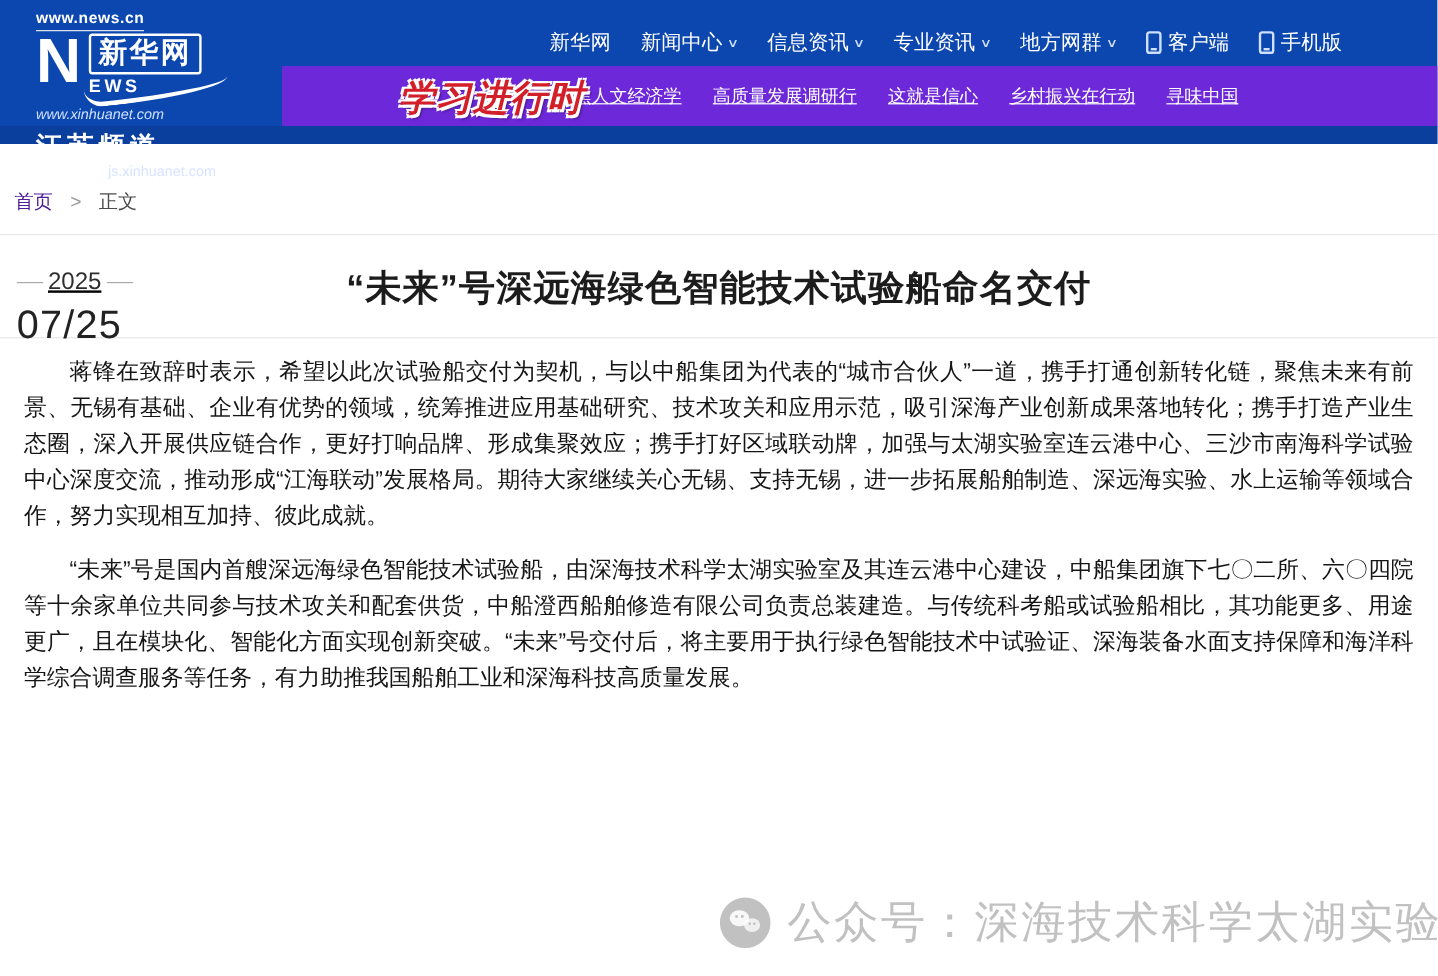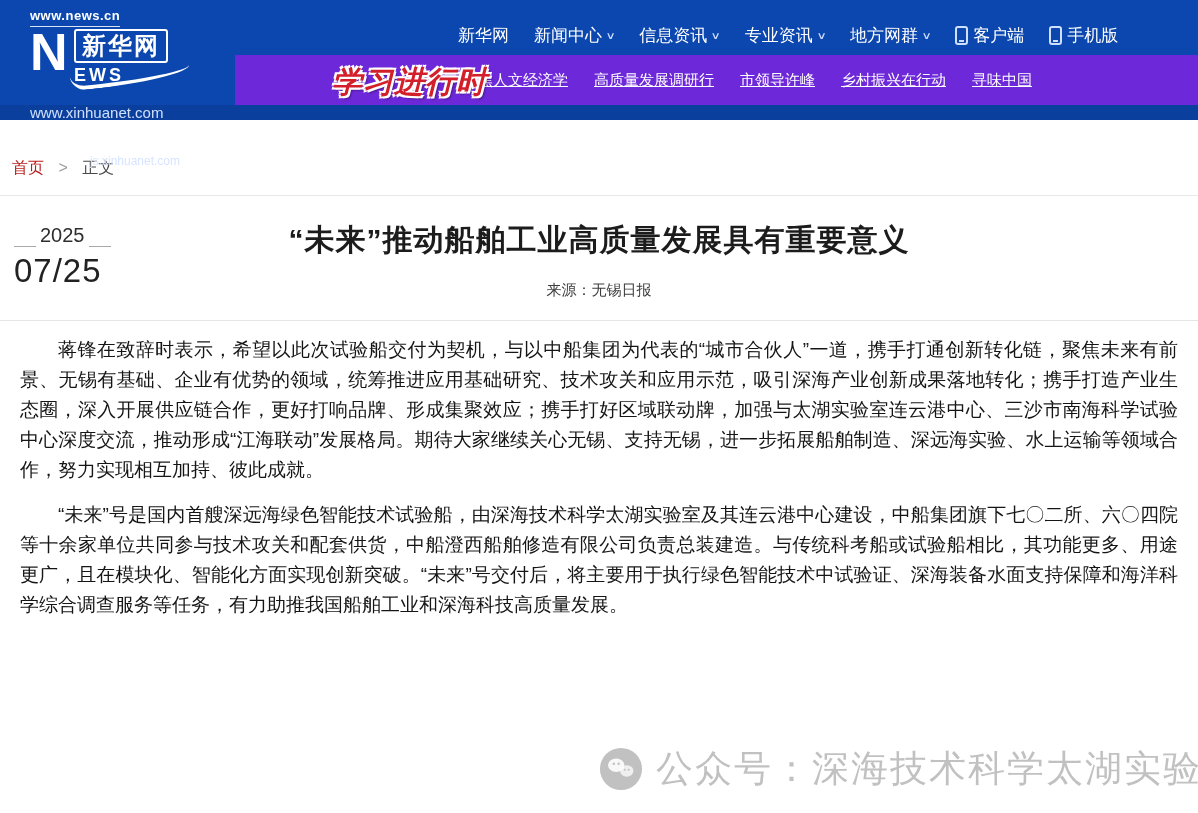--- a/index.html
+++ b/index.html
@@ -11,44 +11,44 @@
   .header-strip { position:absolute; left:0; bottom:0; width:100%; height:15px; background:#0a3f9e; }
   .subnav-panel { position:absolute; left:235px; top:55px; right:0; height:50px; background:#6d28d9; display:flex; align-items:center; padding-left:228px; gap:26px; }
   .subnav-panel a { color:#fff; font-size:15px; text-decoration:underline; cursor:pointer; white-space:nowrap; }
 
   .logo-block { position:absolute; left:30px; top:6px; line-height:1.15; }
   .logo-url-top { font-size:13px; font-weight:bold; letter-spacing:.5px; border-bottom:1px solid rgba(255,255,255,.85); padding-bottom:2px; display:inline-block; }
   .logo-mark { position:relative; margin-top:2px; width:210px; height:58px; }
   .logo-n { font-size:52px; font-weight:900; line-height:.9; letter-spacing:-2px; }
   .logo-stack { position:absolute; left:44px; top:0; }
   .logo-xh { display:block; font-size:24px; font-weight:bold; letter-spacing:2px; border:2px solid #fff; border-radius:3px; padding:1px 6px; }
-  .logo-ews { display:block; font-size:18px; font-weight:900; letter-spacing:3px; margin-top:2px; }
+  .logo-ews { display:block; font-size:15px; font-weight:900; letter-spacing:3px; margin-top:2px; }
   .logo-swoosh { position:absolute; left:40px; top:40px; width:120px; height:16px; border-bottom:4px solid #fff; border-radius:0 0 100% 18px; transform:rotate(-6deg); }
-  .logo-url-mid { font-size:15px; color:#cfe0ff; margin-top:17px; }
+  .logo-url-mid { font-size:12px; color:#cfe0ff; margin-top:3px;font-style:italic; }
   .logo-channel { font-size:22px; font-weight:bold; letter-spacing:4px; margin-top:6px; }
   .logo-channel-url { font-size:12px; color:#d7e4ff; margin-top:3px;text-align:center; }
 
   .campaign-logo { position:absolute; left:332px; top:14px; font-size:30px; font-weight:900; font-style:italic; color:#d21f2a; letter-spacing:1px; white-space:nowrap;
      text-shadow:-2px -2px 0 #fff, 2px -2px 0 #fff, -2px 2px 0 #fff, 2px 2px 0 #fff, 3px 3px 2px rgba(0,0,0,.35);margin-top:48px; }
 
   .top-nav { position:absolute; left:458px; top:24px; display:flex; align-items:center; gap:25px; }
   .top-nav a { color:#fff; font-size:17px; text-decoration:none; cursor:pointer; display:flex; align-items:center; gap:5px; white-space:nowrap; }
   .caret { font-size:10px; color:#cfe0ff; transform:scaleX(1.4); }
   .phone-icon { display:inline-block; width:13px; height:19px; border:2px solid #cfe0ff; border-radius:3px; position:relative; }
   .phone-icon::after { content:""; position:absolute; left:2px; right:2px; bottom:1px; height:2px; background:#cfe0ff; }
 
   
   .breadcrumb { padding:38px 0 16px 12px; font-size:16px; color:#4a4a4a; border-bottom:1px solid #e8e8e8; }
   .breadcrumb .sep { margin:0 10px; color:#999; }
-  .breadcrumb a { color:#b91c1c; text-decoration:none; cursor:pointer; }
+  .breadcrumb a { color:#4c1d95; text-decoration:none; cursor:pointer; }
 
   
   .article-head { position:relative; padding-top:24px; }
   .date-block { position:absolute; left:14px; top:28px; width:120px; }
-  .date-year-row { display:flex; align-items:flex-end; gap:4px; }
+  .date-year-row { display:flex; align-items:center; gap:4px;text-decoration:underline; }
   .date-dash { width:22px; height:0; border-top:1px solid #a9a9a9; }
   .date-year { font-size:20px; color:#2e2e2e; }
   .date-md { font-size:33px; color:#222; margin-top:5px; letter-spacing:1px; }
   .article-title { text-align:center; font-size:30px; font-weight:bold; color:#1c1c1c; letter-spacing:1px; padding:0 140px; }
   .article-source { text-align:center; font-size:15px; color:#3d3d3d; margin-top:20px; }
   .head-divider { border-bottom:1px solid #e6e6e6; margin-top:20px; }
 
   
   .article-body { padding:14px 20px 0 20px; font-size:19px; line-height:30px; color:#151515; text-align:justify; }
   .article-body p { text-indent:2em; margin-bottom:15px; }
@@ -59,21 +59,21 @@
 </style>
 </head>
 <body>
 
 <div class="page">
 
   <div class="header">
     <div class="subnav-panel">
       <a>聚焦人文经济学</a>
       <a>高质量发展调研行</a>
-      <a>市领导许峰</a>
+      <a>这就是信心</a>
       <a>乡村振兴在行动</a>
       <a>寻味中国</a>
     </div>
     <div class="header-strip"></div>
 
     <div class="logo-block">
       <div class="logo-url-top">www.news.cn</div>
       <div class="logo-mark">
         <span class="logo-n">N</span>
         <span class="logo-stack">
@@ -128,22 +128,21 @@
 
   <div class="article-head">
     <div class="date-block">
       <div class="date-year-row">
         <span class="date-dash"></span>
         <span class="date-year">2025</span>
         <span class="date-dash"></span>
       </div>
       <div class="date-md">07/25</div>
     </div>
-    <h1 class="article-title">“未来”推动船舶工业高质量发展具有重要意义</h1>
-    <div class="article-source">来源：无锡日报</div>
+    <h1 class="article-title">“未来”号深远海绿色智能技术试验船命名交付</h1>
     <div class="head-divider"></div>
   </div>
 
   <div class="article-body">
     <p>蒋锋在致辞时表示，希望以此次试验船交付为契机，与以中船集团为代表的“城市合伙人”一道，携手打通创新转化链，聚焦未来有前景、无锡有基础、企业有优势的领域，统筹推进应用基础研究、技术攻关和应用示范，吸引深海产业创新成果落地转化；携手打造产业生态圈，深入开展供应链合作，更好打响品牌、形成集聚效应；携手打好区域联动牌，加强与太湖实验室连云港中心、三沙市南海科学试验中心深度交流，推动形成“江海联动”发展格局。期待大家继续关心无锡、支持无锡，进一步拓展船舶制造、深远海实验、水上运输等领域合作，努力实现相互加持、彼此成就。</p>
     <p>“未来”号是国内首艘深远海绿色智能技术试验船，由深海技术科学太湖实验室及其连云港中心建设，中船集团旗下七〇二所、六〇四院等十余家单位共同参与技术攻关和配套供货，中船澄西船舶修造有限公司负责总装建造。与传统科考船或试验船相比，其功能更多、用途更广，且在模块化、智能化方面实现创新突破。“未来”号交付后，将主要用于执行绿色智能技术中试验证、深海装备水面支持保障和海洋科学综合调查服务等任务，有力助推我国船舶工业和深海科技高质量发展。</p>
 
   </div>
 
   <div class="watermark">

